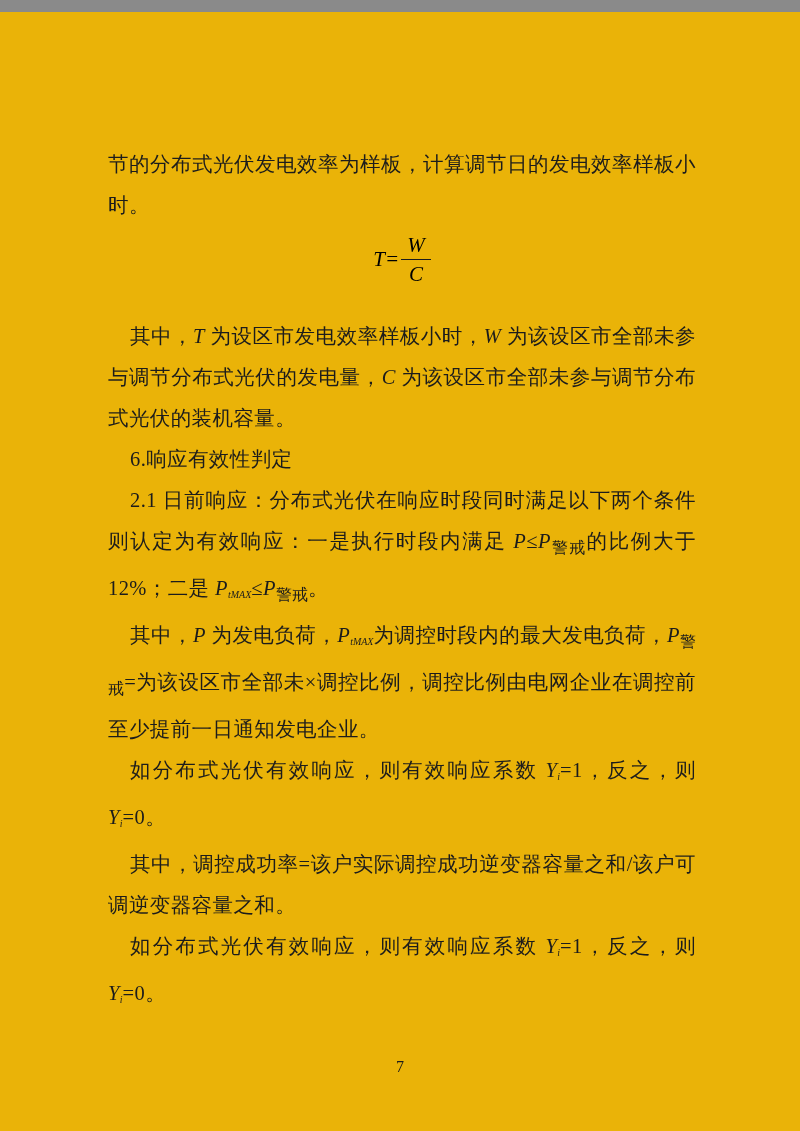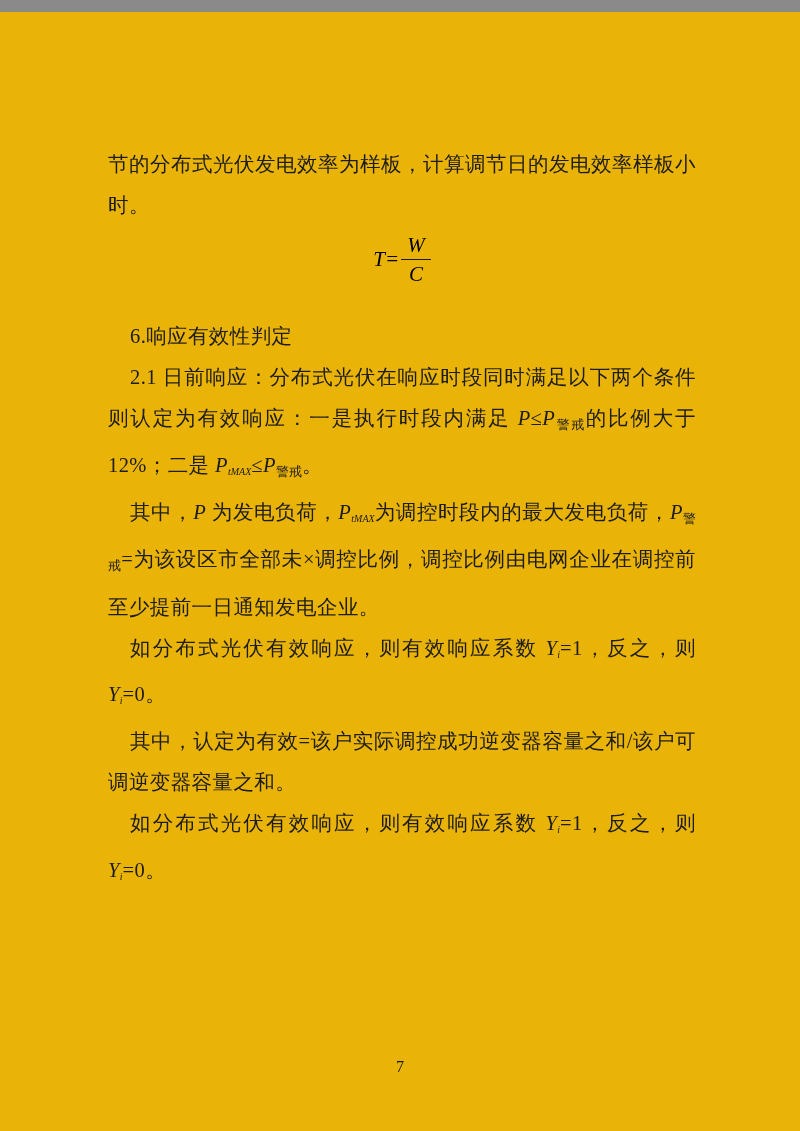--- a/index.html
+++ b/index.html
@@ -81,21 +81,21 @@
     font-style: italic;
     font-family: "Liberation Serif", "DejaVu Serif", serif;
   }
   .sub {
     font-size: 10px;
     vertical-align: -0.28em;
     font-style: italic;
     letter-spacing: 0;
   }
   .sub-cn {
-    font-size: 13px;
+    font-size: 16px;
     vertical-align: -0.32em;
     font-style: normal;
     letter-spacing: 0;
   }
   .page-number {
     position: absolute;
     left: 0;
     right: 0;
     top: 1046px;
     text-align: center;
@@ -115,40 +115,43 @@
     </p>
 
     <div class="formula">
       <span class="eq-lhs">T=</span><span class="frac">
         <span class="num">W</span>
         <span class="bar"></span>
         <span class="den">C</span>
       </span>
     </div>
 
+    <p class="para indent1">
+      <span>其中，</span><i class="var">T</i><span> 为设区市发电效率样板小时，</span><i class="var">W</i><span> 为该设区市全部未</span><span>参与调节分布式光伏的发电量，</span><i class="var">C</i><span> 为该设区市全部未参与调节分</span><span>布式光伏的装机容量。</span>
+    </p>
 
     <p class="para indent1">
       <span>6.响应有效性判定</span>
     </p>
 
     <p class="para indent1">
       <span>2.1 日前响应：分布式光伏在响应时段同时满足以下两个条</span><span>件则认定为有效响应：一是执行时段内满足 </span><i class="var">P</i><span>≤</span><i class="var">P</i><span class="sub-cn">警戒</span><span>的比例大于</span><span>12%；二是 </span><i class="var">P</i><span class="sub">tMAX</span><span>≤</span><i class="var">P</i><span class="sub-cn">警戒</span><span>。</span>
     </p>
 
     <p class="para indent1">
       <span>其中，</span><i class="var">P</i><span> 为发电负荷，</span><i class="var">P</i><span class="sub">tMAX</span><span>为调控时段内的最大发电负荷，</span><i class="var">P</i><span class="sub-cn">警戒</span><span>=为该设区市全部未×调控比例，调控比例由电网企业在调控</span><span>前至少提前一日通知发电企业。</span>
     </p>
 
     <p class="para indent1">
       <span>如分布式光伏有效响应，则有效响应系数 </span><i class="var">Y</i><span class="sub">i</span><span>=1，反之，则</span><i class="var">Y</i><span class="sub">i</span><span>=0。</span>
     </p>
 
 
     <p class="para indent1">
-      <span>其中，认定为有效=该户实际调控成功逆变器容量之和/该户</span><span>可调逆变器容量之和。</span>
+      <span>其中，调控成功率=该户实际调控成功逆变器容量之和/该户</span><span>可调逆变器容量之和。</span>
     </p>
 
     <p class="para indent1">
       <span>如分布式光伏有效响应，则有效响应系数 </span><i class="var">Y</i><span class="sub">i</span><span>=1，反之，则</span><i class="var">Y</i><span class="sub">i</span><span>=0。</span>
     </p>
 
   </div>
 
   <div class="page-number">7</div>
 </div>

